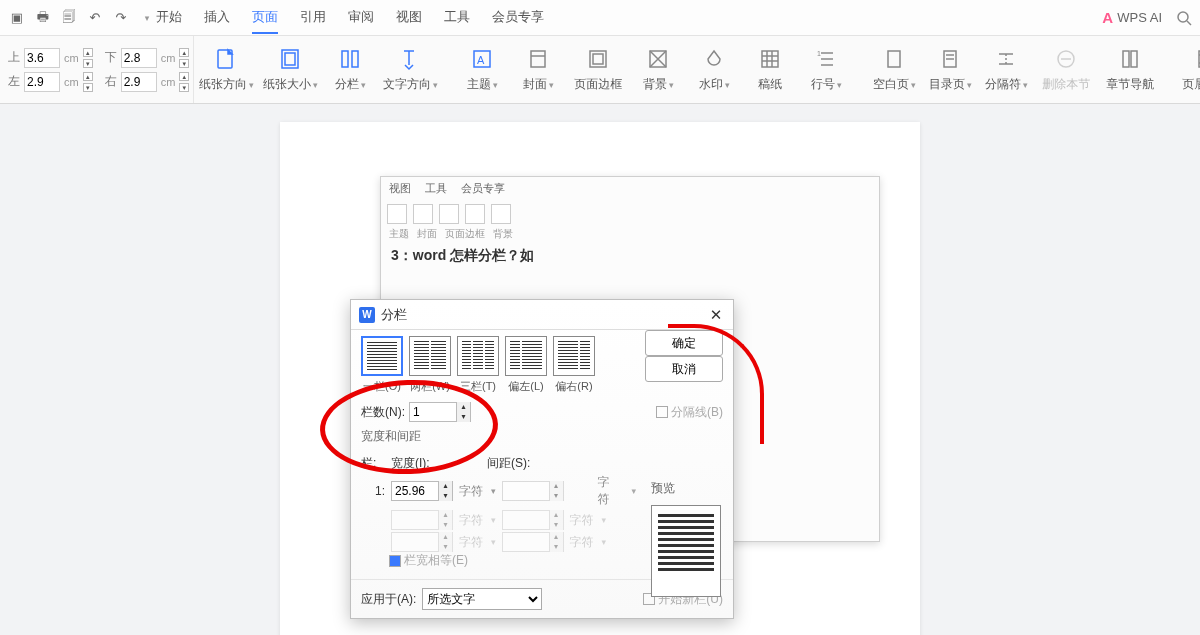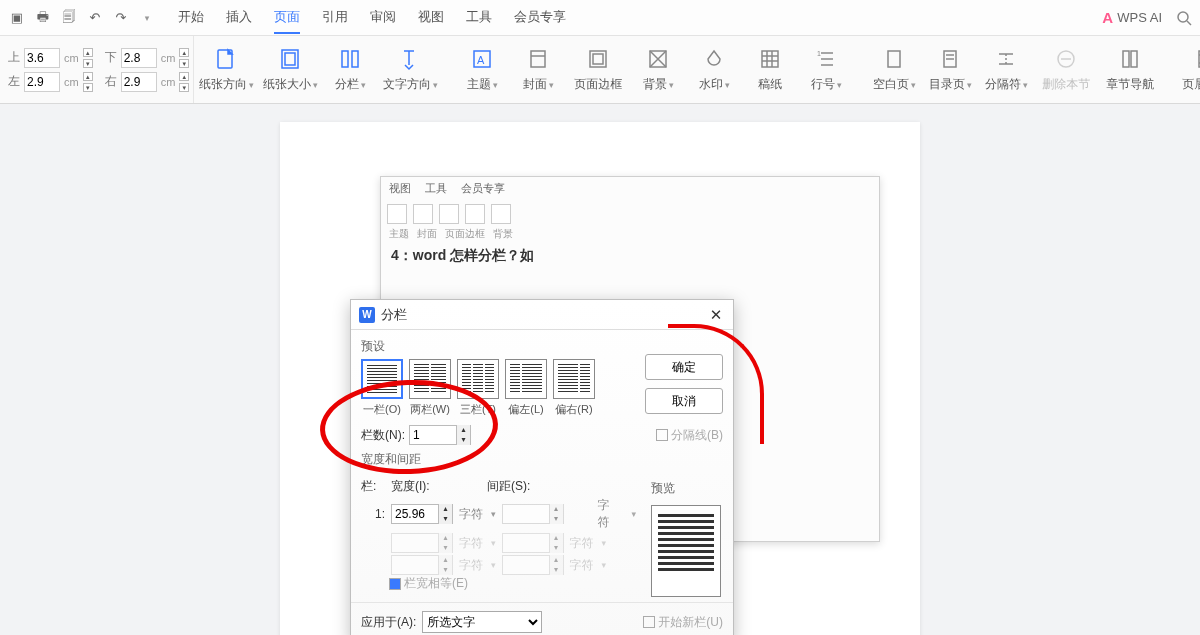--- a/index.html
+++ b/index.html
@@ -1,20 +1,20 @@
 <!DOCTYPE html>
 <html><head>
 <meta charset="utf-8">
 <style>
   * { box-sizing: border-box; font-family: "Microsoft YaHei", Arial, sans-serif; }
   body { margin:0; width:1200px; height:635px; background:#fff; overflow:hidden; font-size:13px; color:#333; }
   .menubar { height:36px; display:flex; align-items:center; border-bottom:1px solid #e3e3e3; padding:0 8px; background:#fdfdfd; }
   .menubar .qa { display:flex; gap:8px; color:#666; }
   .menubar .qa span { width:18px; height:18px; display:flex; align-items:center; justify-content:center; }
-  .tabs { display:flex; gap:22px; margin-left:22px; }
+  .tabs { display:flex; gap:22px; }
   .tabs .tab { padding:6px 0; color:#555; }
   .tabs .tab.active { color:#3a7afe; border-bottom:2.5px solid #3a7afe; font-weight:500; }
   .right-tools { margin-left:auto; display:flex; gap:14px; align-items:center; color:#666; }
   .ai { display:flex; align-items:center; gap:4px; font-weight:500;}
   .ai .mark { color:#ff5b8e; font-weight:bold; font-size:15px;}
   .ribbon { height:68px; border-bottom:1px solid #d9d9d9; background:#fafafa; display:flex; align-items:center; padding:0 4px; color:#555;}
   .margin-box { display:flex; flex-direction:column; gap:4px; padding:2px 4px; border-right:1px solid #e6e6e6; height:100%; justify-content:center;}
   .mrow { display:flex; align-items:center; gap:4px; }
   .mrow .lbl{ font-size:12px; color:#777;}
   .mrow input { width:36px; height:20px; font-size:12px; border:1px solid #cfcfcf; background:#fff; text-align:left; padding:0 2px;}
@@ -45,21 +45,21 @@
   .dlg-title .logo{ width:16px;height:16px;background:#2f6fed;border-radius:2px;color:#fff;font-size:10px;font-weight:bold;display:flex;align-items:center;justify-content:center;}
   .dlg-title .close{ margin-left:auto; width:18px;height:18px; font-size:15px; text-align:center; cursor:pointer;}
   .dlg-body{ padding:6px 10px 10px; position:relative;}
   .section-lbl{ font-size:12px; color:#666; margin:2px 0 4px;}
   .presets{ display:flex; gap:6px;}
   .preset{ width:42px; height:40px; border:1.5px solid #888; background:#fff; display:flex; gap:2px; padding:4px;}
   .preset.active{ border:2px solid #3a7afe;}
   .preset .col{ flex:1; background:repeating-linear-gradient(#333,#333 1px,#fff 1px,#fff 3px);}
   .preset-labels{ display:flex; gap:6px; font-size:11px; color:#555; margin-top:3px;}
   .preset-labels span{ width:42px; text-align:center;}
-  .side-btns{ position:absolute; right:10px; top:24px; display:flex; flex-direction:column; gap:8px;}
+  .side-btns{ position:absolute; right:10px; top:0; display:flex; flex-direction:column; gap:0;}
   .side-btns button{ width:78px; height:26px; border:1px solid #aaa; background:#fff; border-radius:3px; font-size:12px; cursor:pointer;}
   .row{ display:flex; align-items:center; gap:4px; margin-top:8px; font-size:12px;}
   .numctrl{ display:flex; align-items:center; border:1px solid #bbb; height:20px; background:#fff;}
   .numctrl input{ width:46px; border:none; font-size:12px; padding:0 3px; outline:none;}
   .spin{ display:flex; flex-direction:column; width:14px;}
   .spin div{ height:10px; border-left:1px solid #bbb; font-size:8px; text-align:center; line-height:9px; background:#f0f0f0;}
   .chk{ width:12px;height:12px;border:1px solid #aaa;display:inline-block;vertical-align:middle;margin-right:3px;}
   .chk.on{ background:#3a7afe;}
   .gray-t{ color:#aaa;padding-left:28px;}
   .headers{ display:flex; gap:6px; font-size:12px; margin-top:10px;}
@@ -387,38 +387,37 @@
         <div class="ico"></div>
         <div class="ico"></div>
       </div>
       <div style="font-size:10px;color:#999;padding:0 8px;display:flex;gap:8px">
         <span>主题</span>
         <span>封面</span>
         <span>页面边框</span>
         <span>背景</span>
       </div>
       <div class="emb-text">
-        <div style="font-weight:bold">4：word 怎样分栏？如</div>
+        <div style="font-weight:bold">3：word 怎样分栏？如</div>
         <div style="margin-top:60px">栏功能可以让文字分</div>
         <div>版，海报设计和简历设</div>
         <div style="margin-top:40px">作方法简单，在</div>
         <div>多分栏。弹出对</div>
         <div style="background:#c7c7c7;display:inline-block;padding:0 2px">话框。</div>
       </div>
     </div>
   </div>
 
   <div class="dialog">
     <div class="dlg-title">
       <div class="logo">W</div>
       <span>分栏</span>
       <div class="close">✕</div>
     </div>
     <div class="dlg-body">
-      <div class="section-lbl">预设</div>
       <div class="side-btns">
         <button>确定</button>
         <button>取消</button>
       </div>
       <div class="presets">
         <div class="preset active">
             <div class="col"></div>
           </div>
         <div class="preset">
             <div class="col"></div>

